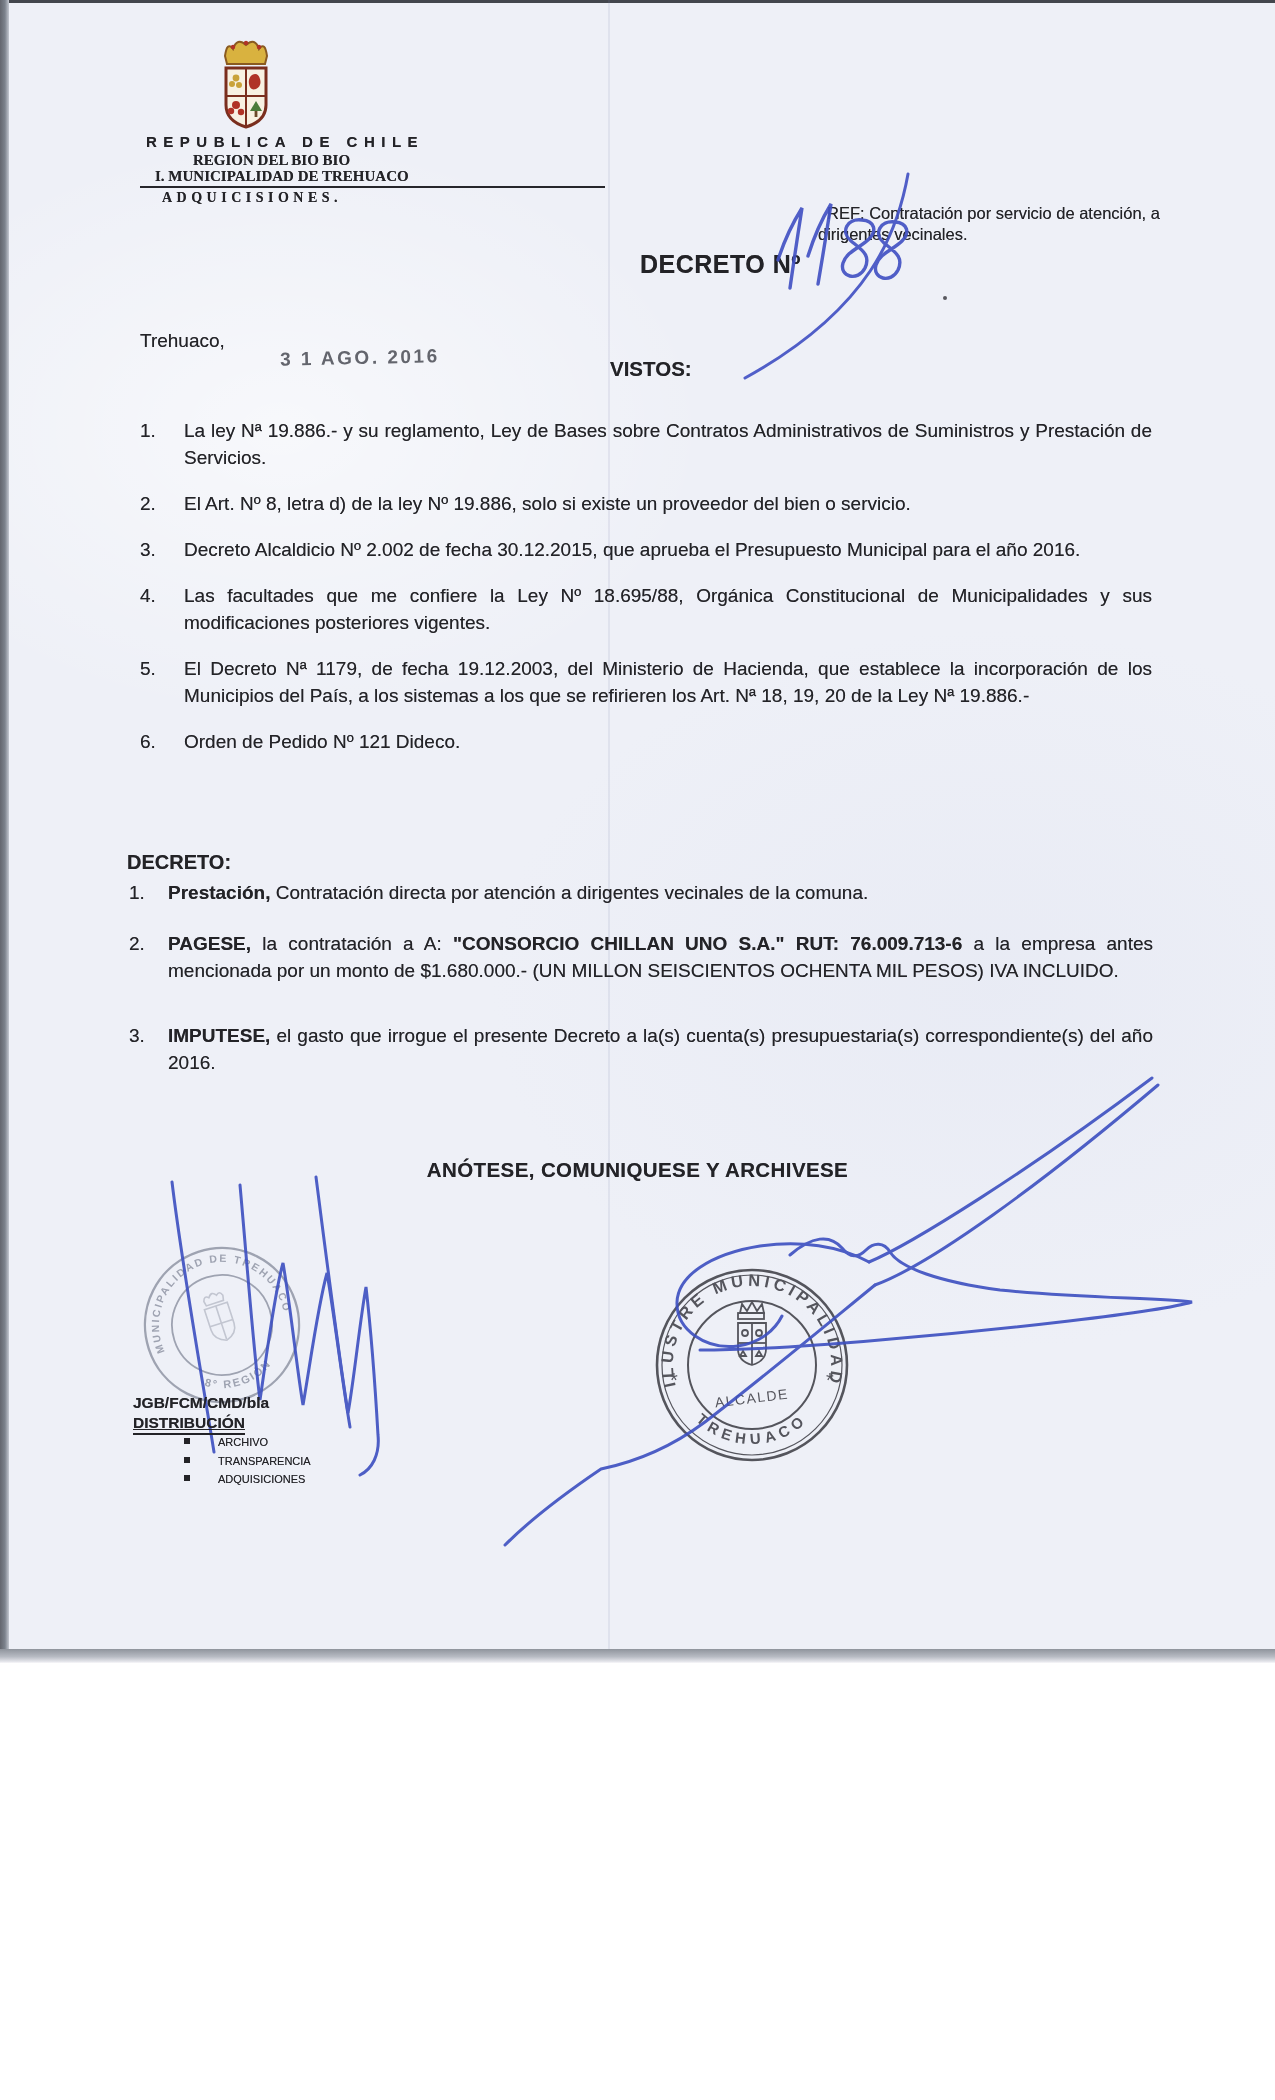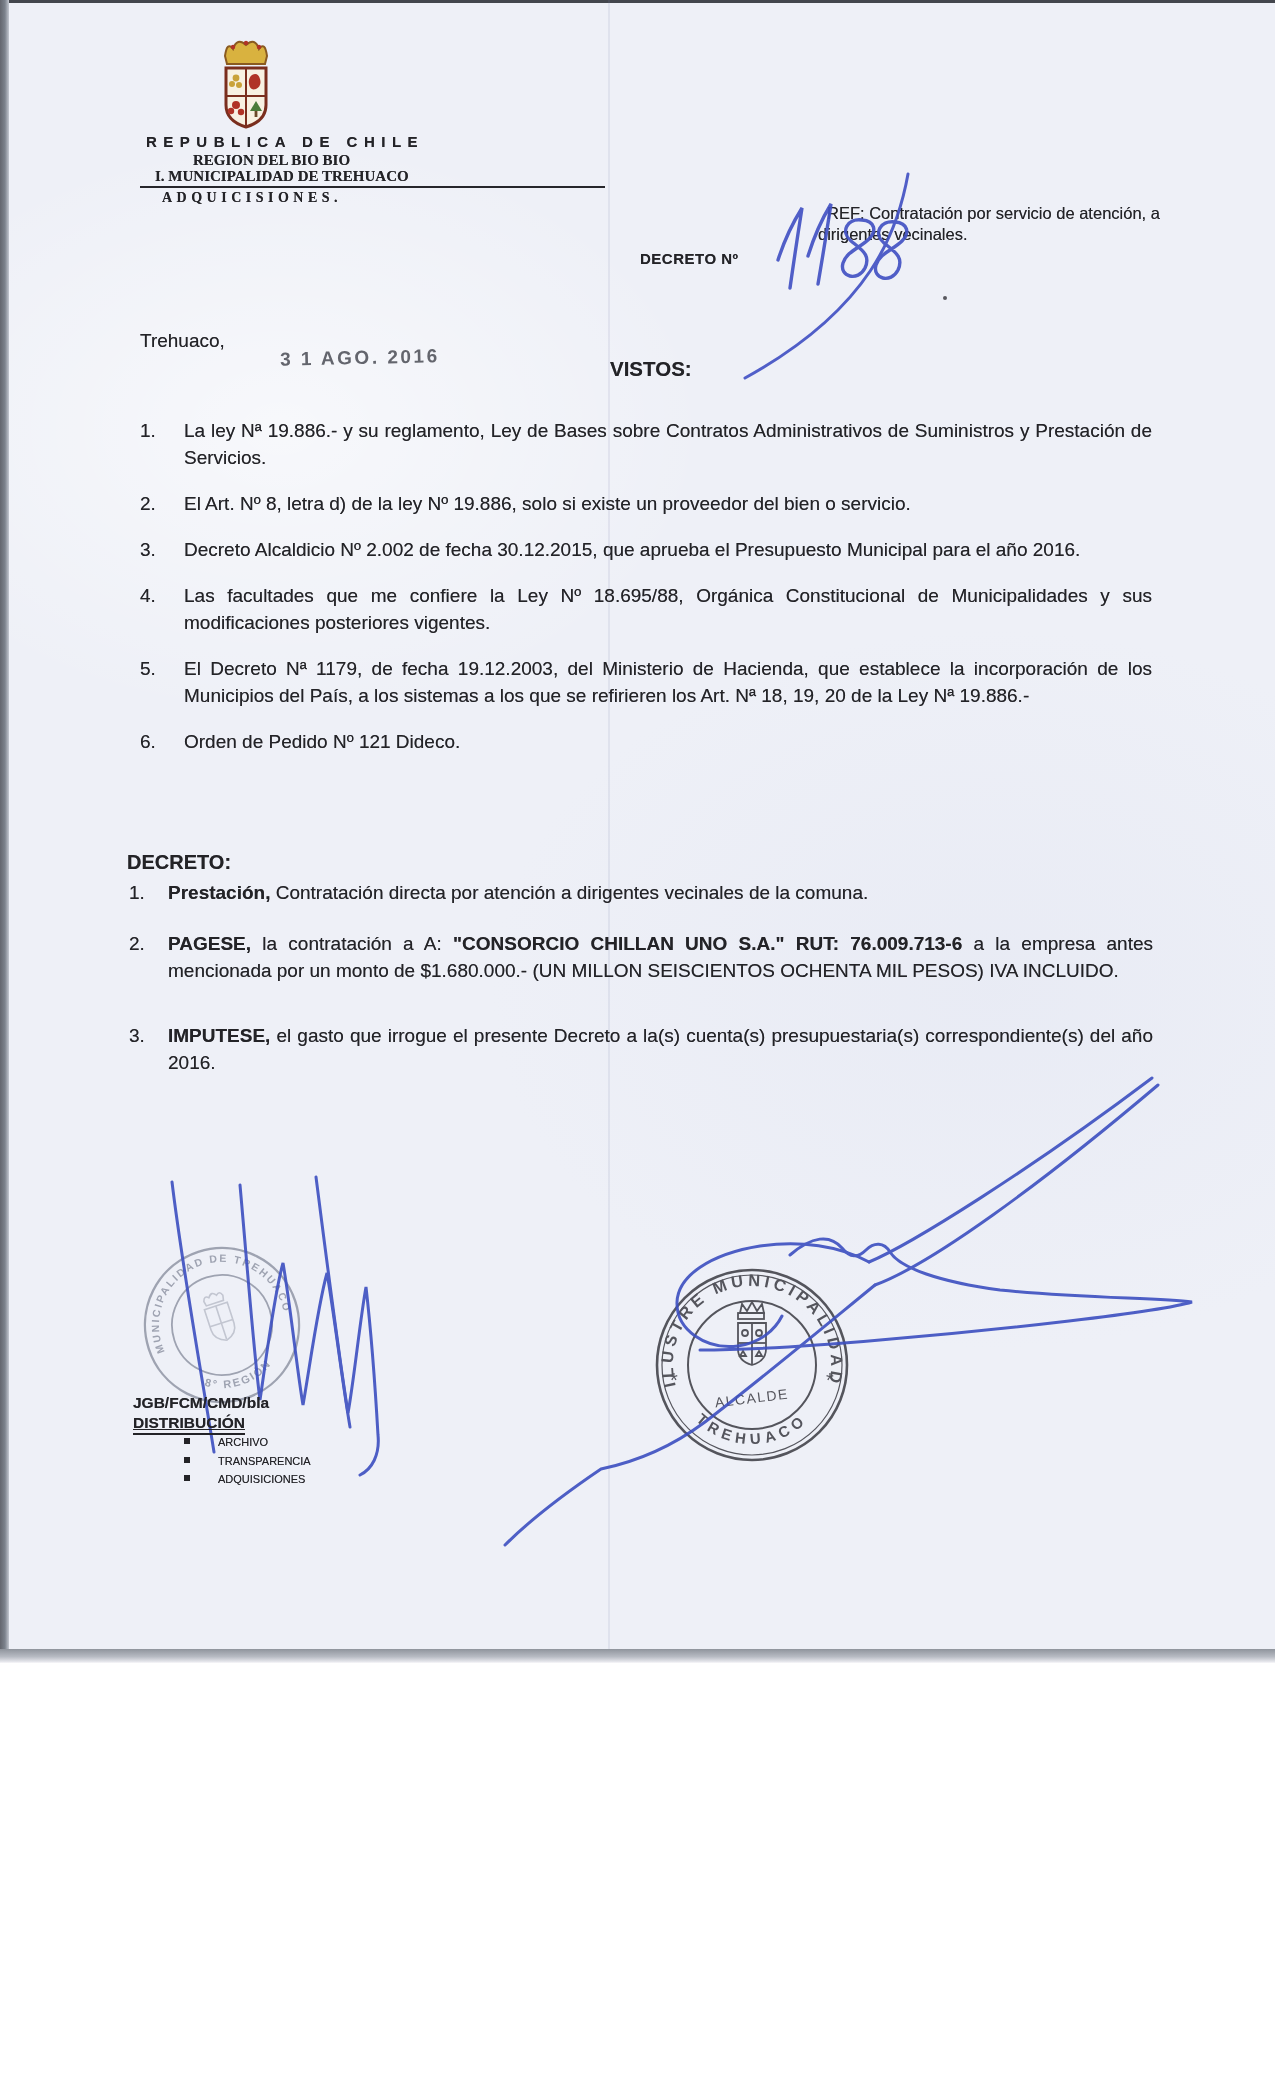--- a/index.html
+++ b/index.html
@@ -24,21 +24,21 @@
              background:rgba(50,50,55,.8);}
   
   #hdr-country{left:146px;top:133px;font-size:15px;font-weight:bold;letter-spacing:6.5px;}
   #hdr-region{left:193px;top:152px;font-family:"Liberation Serif",serif;font-size:15px;font-weight:bold;}
   #hdr-muni{left:155px;top:168px;font-family:"Liberation Serif",serif;font-size:15px;font-weight:bold;}
   #hdr-rule{left:140px;top:186px;width:465px;height:2px;background:#26262b;}
   #hdr-dept{left:162px;top:190px;font-family:"Liberation Serif",serif;font-size:14px;font-weight:bold;letter-spacing:4.5px;}
   
   #ref-block{left:818px;top:203px;width:360px;font-size:16.5px;line-height:20.5px;}
   #ref-block .l1{text-indent:9px;}
-  #decree-label{left:640px;top:250px;font-size:15px;font-weight:bold;letter-spacing:.5px;}
+  #decree-label{left:640px;top:250px;font-size:25px;font-weight:bold;letter-spacing:.5px;}
   
   #place{left:140px;top:330px;font-size:19px;}
   #date-stamp{left:280px;top:347px;font-size:19px;font-weight:bold;color:#54565e;
               letter-spacing:2.5px;transform:rotate(-1.2deg);opacity:.9;}
   #vistos-heading{left:610px;top:357px;font-size:20.5px;font-weight:bold;}
   
   ol.doc{list-style:none;margin:0;padding:0;counter-reset:it;}
   ol.doc li{position:relative;padding-left:46px;text-align:justify;
             font-size:19px;line-height:27px;margin-bottom:19px;counter-increment:it;}
   ol.doc li::before{content:counter(it) ".";position:absolute;left:2px;top:0;}
@@ -128,20 +128,21 @@
     <li><span>Orden de Pedido Nº 121 Dideco.</span></li>
   </ol>
 
   <div class="abs soft" id="decreto-heading">DECRETO:</div>
   <ol class="abs doc soft" id="decreto-list">
     <li><b>Prestación,</b><span> Contratación directa por atención a dirigentes vecinales de la comuna.</span></li>
     <li><b>PAGESE,</b><span> la contratación a A: </span><b>"CONSORCIO CHILLAN UNO S.A." RUT: 76.009.713-6</b><span> a la empresa antes mencionada por un monto de $1.680.000.- (UN MILLON SEISCIENTOS OCHENTA MIL PESOS) IVA INCLUIDO.</span></li>
     <li><b>IMPUTESE,</b><span> el gasto que irrogue el presente Decreto a la(s) cuenta(s) presupuestaria(s) correspondiente(s) del año 2016.</span></li>
   </ol>
 
+  <div class="abs soft" id="closing">ANÓTESE, COMUNIQUESE Y ARCHIVESE</div>
 
   <svg class="abs" style="left:142px;top:1245px;" width="160" height="160" viewBox="0 0 160 160" opacity=".8">
     <g transform="rotate(-18 80 80)" fill="none" stroke="#8b90a0">
       <circle cx="80" cy="80" r="77" stroke-width="2.4"></circle>
       <circle cx="80" cy="80" r="50" stroke-width="1.8"></circle>
       <g opacity=".55" stroke-width="1.6">
         <path d="M 70,52 Q 72,46 76,50 Q 80,44 84,50 Q 88,46 90,52 L 89,57 L 71,57 Z"></path>
         <path d="M 68,60 H 92 V 82 Q 92,92 80,96 Q 68,92 68,82 Z"></path>
         <line x1="80" y1="60" x2="80" y2="95"></line>
         <line x1="68" y1="78" x2="92" y2="78"></line>

